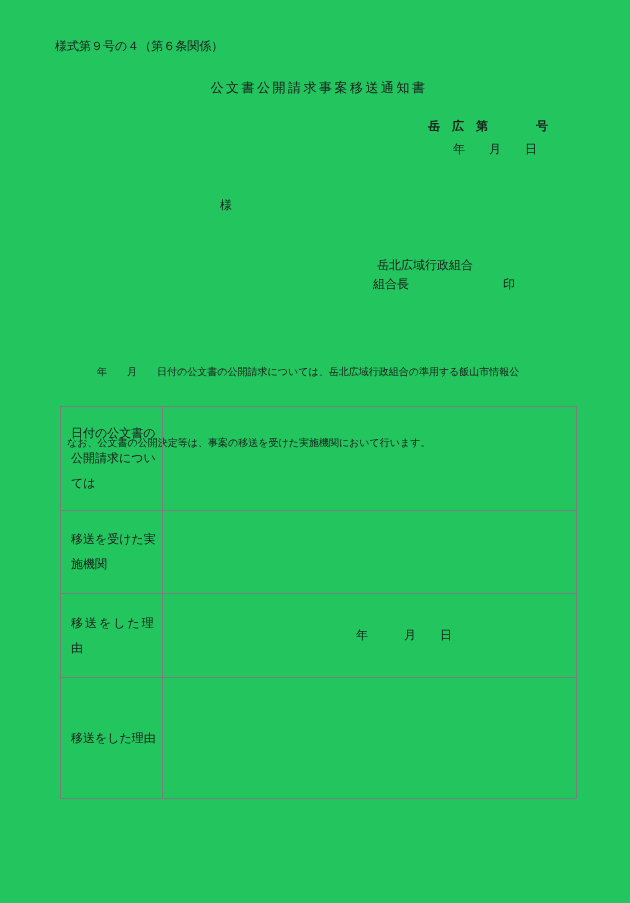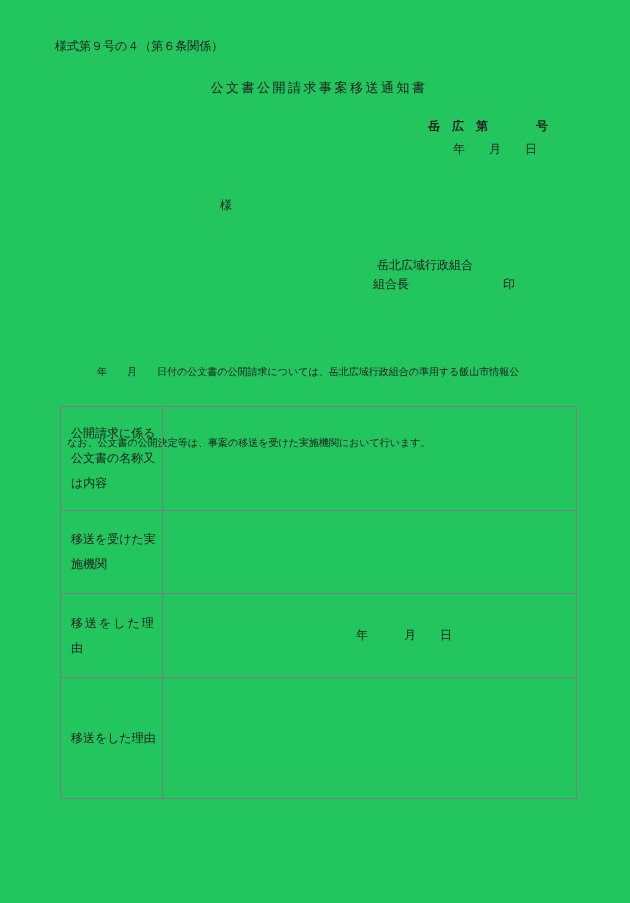--- a/index.html
+++ b/index.html
@@ -73,21 +73,21 @@
   </div>
 
   <div class="abs body-text">
     <div class="body-line">　　　　年　　月　　日付の公文書の公開請求については、岳北広域行政組合の準用する飯山市情報公</div>
     <div class="body-line">　なお、公文書の公開決定等は、事案の移送を受けた実施機関において行います。</div>
   </div>
 
   <div class="form-table">
 
     <div class="trow row1">
-      <div class="tlabel">公開請求に係る公文書の名称又は内容</div>
+      <div class="tlabel">日付の公文書の公開請求については</div>
       <div class="tvalue"></div>
     </div>
 
     <div class="trow row2">
       <div class="tlabel">移送を受けた実施機関</div>
       <div class="tvalue"></div>
     </div>
 
     <div class="trow row3">
       <div class="tlabel">移送をした理由</div>

